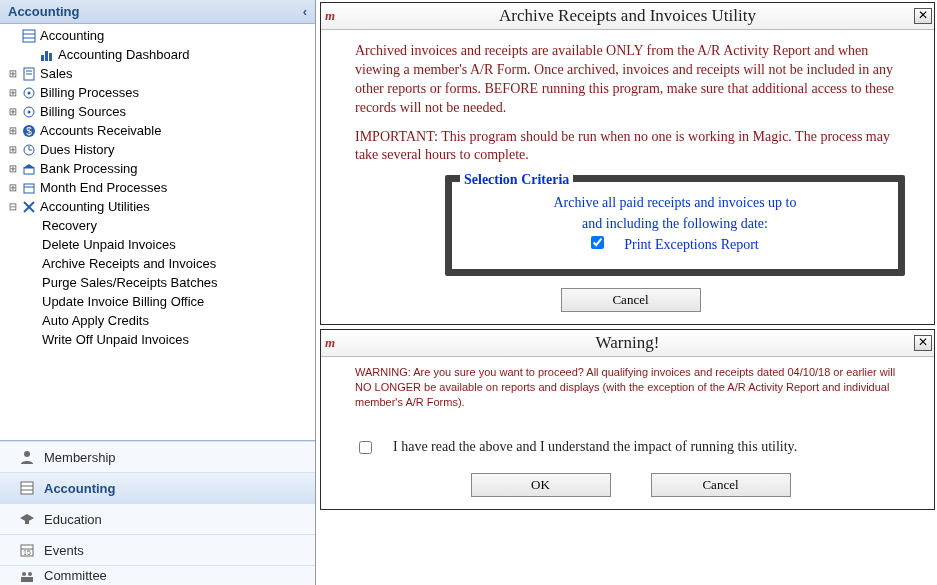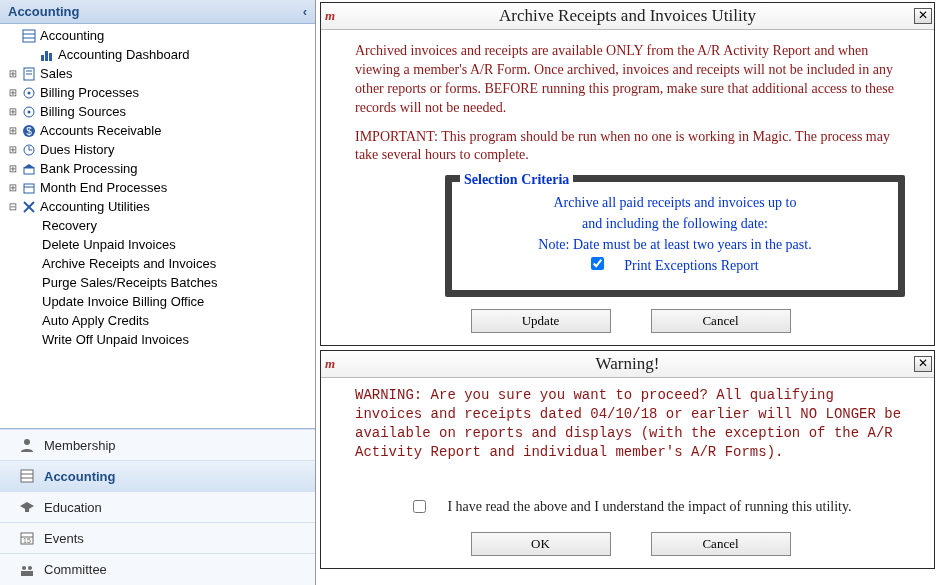--- a/index.html
+++ b/index.html
@@ -208,34 +208,33 @@
     font-size: 13px;
     cursor: pointer;
   }
 
   
   .panel.warning .panel-body {
     padding: 8px 28px 12px 34px;
   }
   .small-warn {
     color: #8a1515;
-    font-family: Liberation Mono, monospace;
-    font-size: 14px;
+    font-family: Liberation Sans, sans-serif;
+    font-size: 11px;
     line-height: 1.35;
-    margin-bottom: 36px;
+    margin-bottom: 28px;
   }
   .confirm-row {
     display: flex;
     align-items: center;
     gap: 18px;
     margin: 10px 0 16px 0;
     font-family: Georgia, serif;
     font-size: 14px;
     color: #222;
-    justify-content: center;
   }
 </style>
 </head>
 <body>
 
 <div class="sidebar">
   <div class="sidebar-header">
     <span>Accounting</span>
     <span class="chev">‹</span>
   </div>
@@ -414,21 +413,21 @@
     <div class="module-row">
       <span class="micon">
         <svg width="16" height="16">
             <rect x="2" y="3" width="12" height="11" fill="#fff" stroke="#6b6b6b"></rect>
             <line x1="2" y1="7" x2="14" y2="7" stroke="#6b6b6b"></line>
             <text x="8" y="13" text-anchor="middle" font-size="7" fill="#6b6b6b">15</text>
           </svg>
       </span>
       <span>Events</span>
     </div>
-    <div class="module-row" style="height:32px; overflow:hidden">
+    <div class="module-row" style="height:20px; overflow:hidden">
       <span class="micon">
         <svg width="16" height="16">
             <circle cx="5" cy="6" r="2" fill="#6b6b6b"></circle>
             <circle cx="11" cy="6" r="2" fill="#6b6b6b"></circle>
             <rect x="2" y="9" width="12" height="5" fill="#6b6b6b"></rect>
           </svg>
       </span>
       <span>Committee</span>
     </div>
   </div>
@@ -446,30 +445,28 @@
       <div class="warn-text">
         <p>Archived invoices and receipts are available ONLY from the A/R Activity Report and when viewing a member's A/R Form. Once archived, invoices and receipts will not be included in any other reports or forms. BEFORE running this program, make sure that additional access to these records will not be needed.</p>
         <p>IMPORTANT: This program should be run when no one is working in Magic. The process may take several hours to complete.</p>
       </div>
 
       <div class="groupbox">
         <div class="groupbox-legend">Selection Criteria</div>
         <div class="criteria-text">
           <div>Archive all paid receipts and invoices up to</div>
           <div>and including the following date:</div>
-          <div>Note: Date must be at least two years in the past.</div>
           <div class="checkbox-row">
             <input type="checkbox" id="printcb" checked="" style="">
             <label for="printcb">Print Exceptions Report</label>
           </div>
         </div>
       </div>
 
       <div class="button-row">
-        <button class="std">Update</button>
         <button class="std">Cancel</button>
       </div>
     </div>
   </div>
 
   <div class="panel warning">
     <div class="panel-title">
       <span class="logo">m</span>
       <span class="title-text">Warning!</span>
       <span class="close">✕</span>

